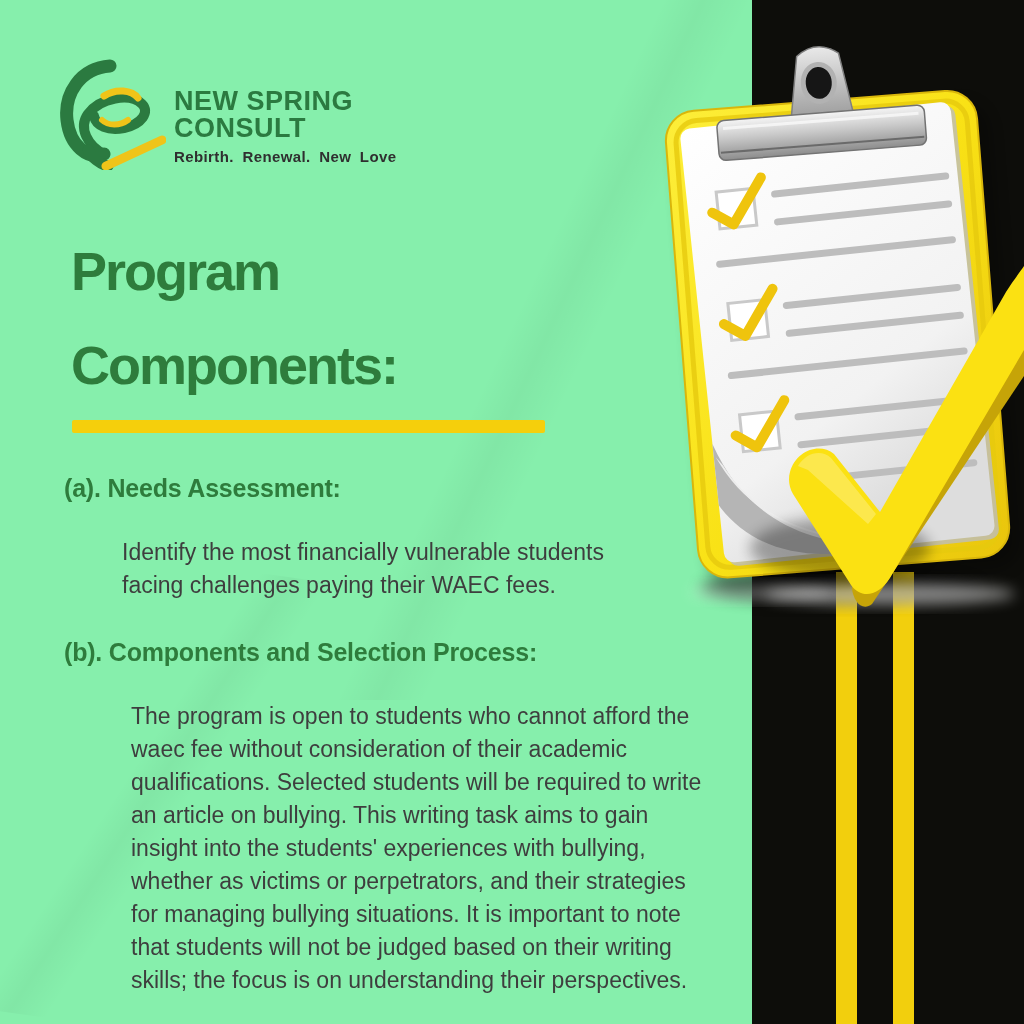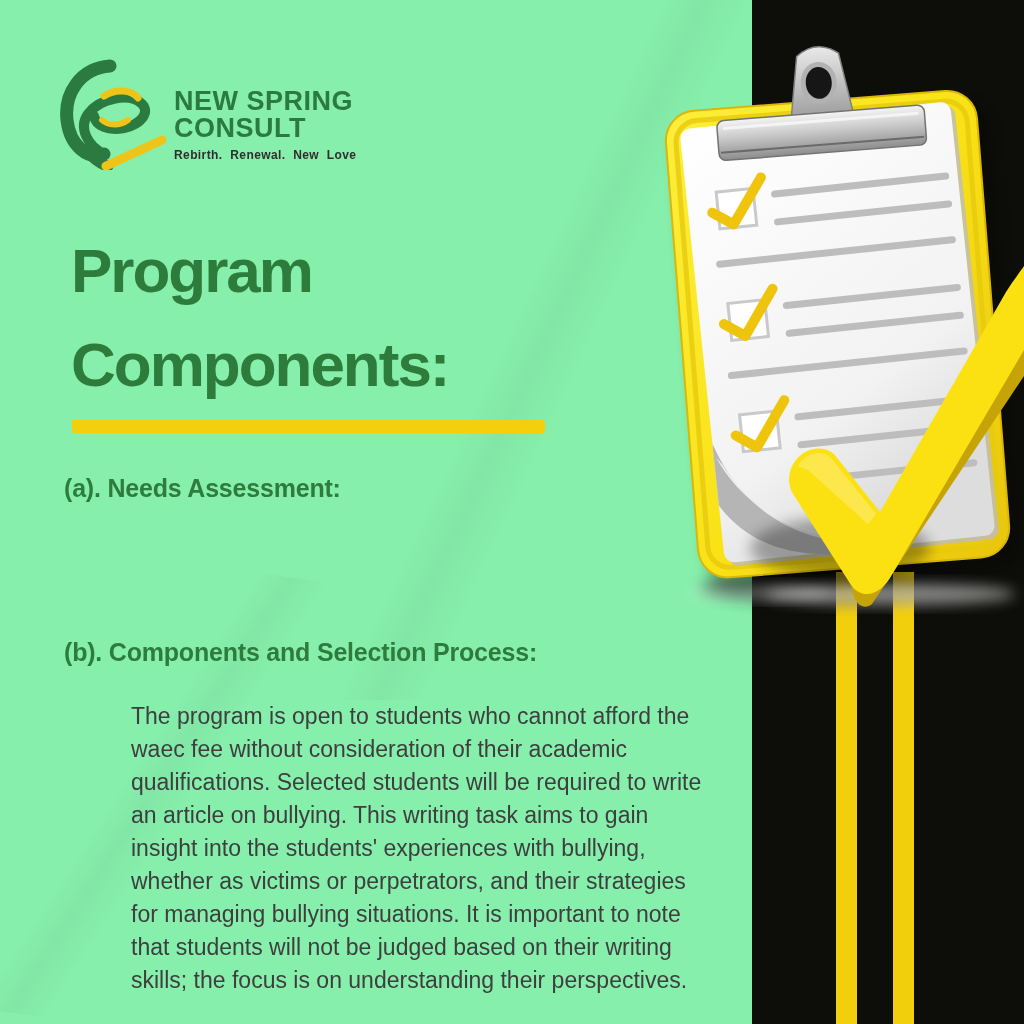--- a/index.html
+++ b/index.html
@@ -12,25 +12,25 @@
   .sheen{position:absolute;background:linear-gradient(115deg,rgba(0,0,0,0) 45%,rgba(0,0,0,0.035) 50%,rgba(0,0,0,0) 56%);pointer-events:none;}
   .sheen1{left:300px;top:0;width:480px;height:700px;}
   .sheen2{left:-60px;top:560px;width:420px;height:470px;transform:rotate(8deg);}
   .black-panel{position:absolute;left:752px;top:0;width:272px;height:1024px;background:#0d0d0a;}
 
   
   .logo{position:absolute;left:58px;top:58px;display:flex;align-items:flex-start;}
   .logo-icon{width:108px;height:112px;}
   .brand{margin-left:8px;margin-top:30px;}
   .brand-line{font-weight:bold;color:#2b7a40;font-size:27px;line-height:27px;letter-spacing:0.5px;}
-  .tagline{margin-top:6px;font-size:12px;font-weight:bold;color:#2f2f2f;letter-spacing:0.4px;word-spacing:4px;}
+  .tagline{margin-top:6px;font-size:15px;font-weight:bold;color:#2f2f2f;letter-spacing:0.4px;word-spacing:4px;}
 
   
   .headline{position:absolute;left:71px;top:224px;color:#2e7c3c;font-weight:bold;
-    font-size:62px;line-height:94px;letter-spacing:-2px;}
+    font-size:54px;line-height:94px;letter-spacing:-2px;}
   .underline-bar{position:absolute;left:72px;top:420px;width:473px;height:13px;background:#f5cf0c;border-radius:2px;}
 
   
   .sec-label{position:absolute;left:64px;color:#2e7c3c;font-weight:bold;font-size:25px;letter-spacing:-0.2px;text-align:right;}
   .sec-label.a{top:474px;}
   .sec-label.b{top:638px;}
   .sec-body{position:absolute;left:122px;color:#3e3e3e;font-size:23px;line-height:33px;}
   .sec-body.a{top:536px;width:548px;}
   .sec-body.b{top:700px;width:580px;margin-left:9px;}
 
@@ -61,20 +61,21 @@
     </div>
   </div>
 
   <h1 class="headline" style="margin:0;">
     <span>Program</span><br>
     <span>Components:</span>
   </h1>
   <div class="underline-bar"></div>
 
   <div class="sec-label a">(a). Needs Assessment:</div>
+  <div class="sec-body a">Identify the most financially vulnerable students facing challenges paying their WAEC fees.</div>
   <div class="sec-label b">(b). Components and Selection Process:</div>
   <div class="sec-body b">The program is open to students who cannot afford the waec fee without consideration of their academic qualifications. Selected students will be required to write an article on bullying. This writing task aims to gain insight into the students' experiences with bullying, whether as victims or perpetrators, and their strategies for managing bullying situations. It is important to note that students will not be judged based on their writing skills; the focus is on understanding their perspectives.</div>
 
   <svg class="illustration" viewBox="0 0 384 1024">
     <defs>
       <linearGradient id="boardGrad" x1="0" y1="0" x2="1" y2="1">
         <stop offset="0" stop-color="#fdee3a"></stop>
         <stop offset="0.5" stop-color="#f9e216"></stop>
         <stop offset="1" stop-color="#e9c50c"></stop>
       </linearGradient>

